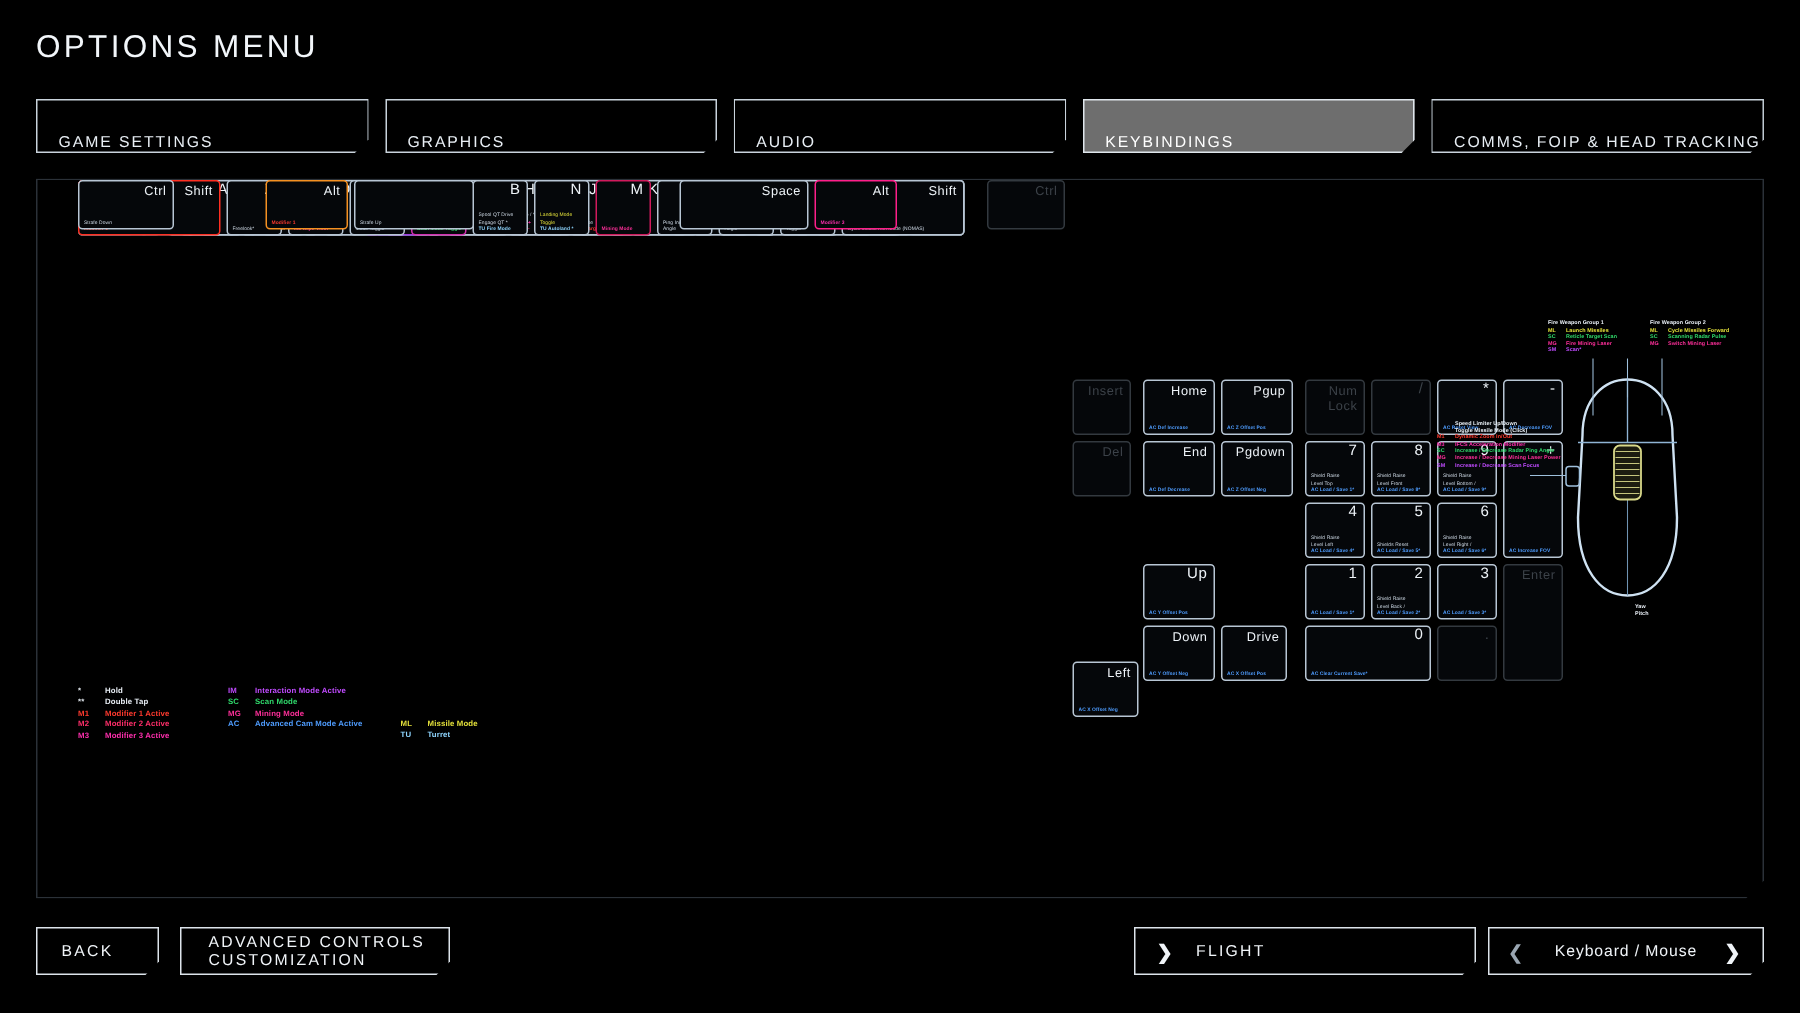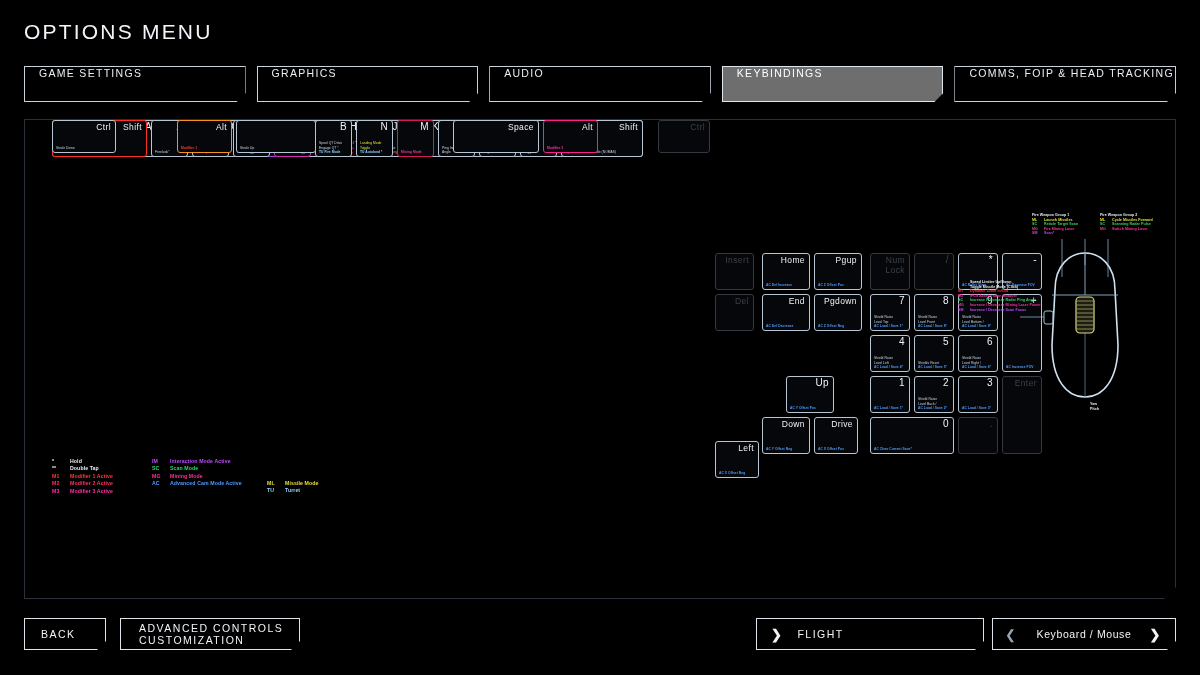--- a/index.html
+++ b/index.html
@@ -18,21 +18,21 @@
     position:absolute; left:24px; top:20px;
     font-size:21px; letter-spacing:2.2px; font-weight:400;
     color:#f2f6fa; text-transform:uppercase;
   }
 
   #tabbar { position:absolute; left:24px; top:66px; width:1152px; height:36px;
     display:flex; gap:11px; }
   .tab {
     flex:1 1 0; height:36px; position:relative;
     border:1px solid #c9d3dc; background:#000;
-    display:flex; align-items:flex-start; padding-left:14px;
+    display:flex; align-items:flex-end; padding-left:14px;
     font-size:10.5px; letter-spacing:1.3px; color:#e9eff5; text-transform:uppercase;
     clip-path: polygon(0 0, 100% 0, 100% calc(100% - 9px), calc(100% - 9px) 100%, 0 100%);
   }
   .tab.active { background:#6e6e6e; border-color:#dfe6ec; color:#fff; }
 
   
   #panel {
     position:absolute; left:24px; top:119px; width:1152px; height:480px;
     border:1px solid #2b3138; background:#000;
     clip-path: polygon(0 0, 100% 0, 100% calc(100% - 12px), calc(100% - 12px) 100%, 0 100%);
@@ -642,21 +642,21 @@
         <div class="binds">
           <div class="ln ac">AC Def Decrease</div>
         </div>
       </div>
       <div class="key" style="left: 789px; top: 174px; width: 48px; height: 37px;">
         <div class="cap">Pgdown</div>
         <div class="binds">
           <div class="ln ac">AC Z Offset Neg</div>
         </div>
       </div>
-      <div class="key" style="left: 737px; top: 256px; width: 48px; height: 37px; margin-left: 24px;">
+      <div class="key" style="left: 737px; top: 256px; width: 48px; height: 37px;">
         <div class="cap big">Up</div>
         <div class="binds">
           <div class="ln ac">AC Y Offset Pos</div>
         </div>
       </div>
       <div class="key" style="left: 690px; top: 297px; width: 44px; height: 37px; margin-top: 24px;">
         <div class="cap">Left</div>
         <div class="binds">
           <div class="ln ac">AC X Offset Neg</div>
         </div>

